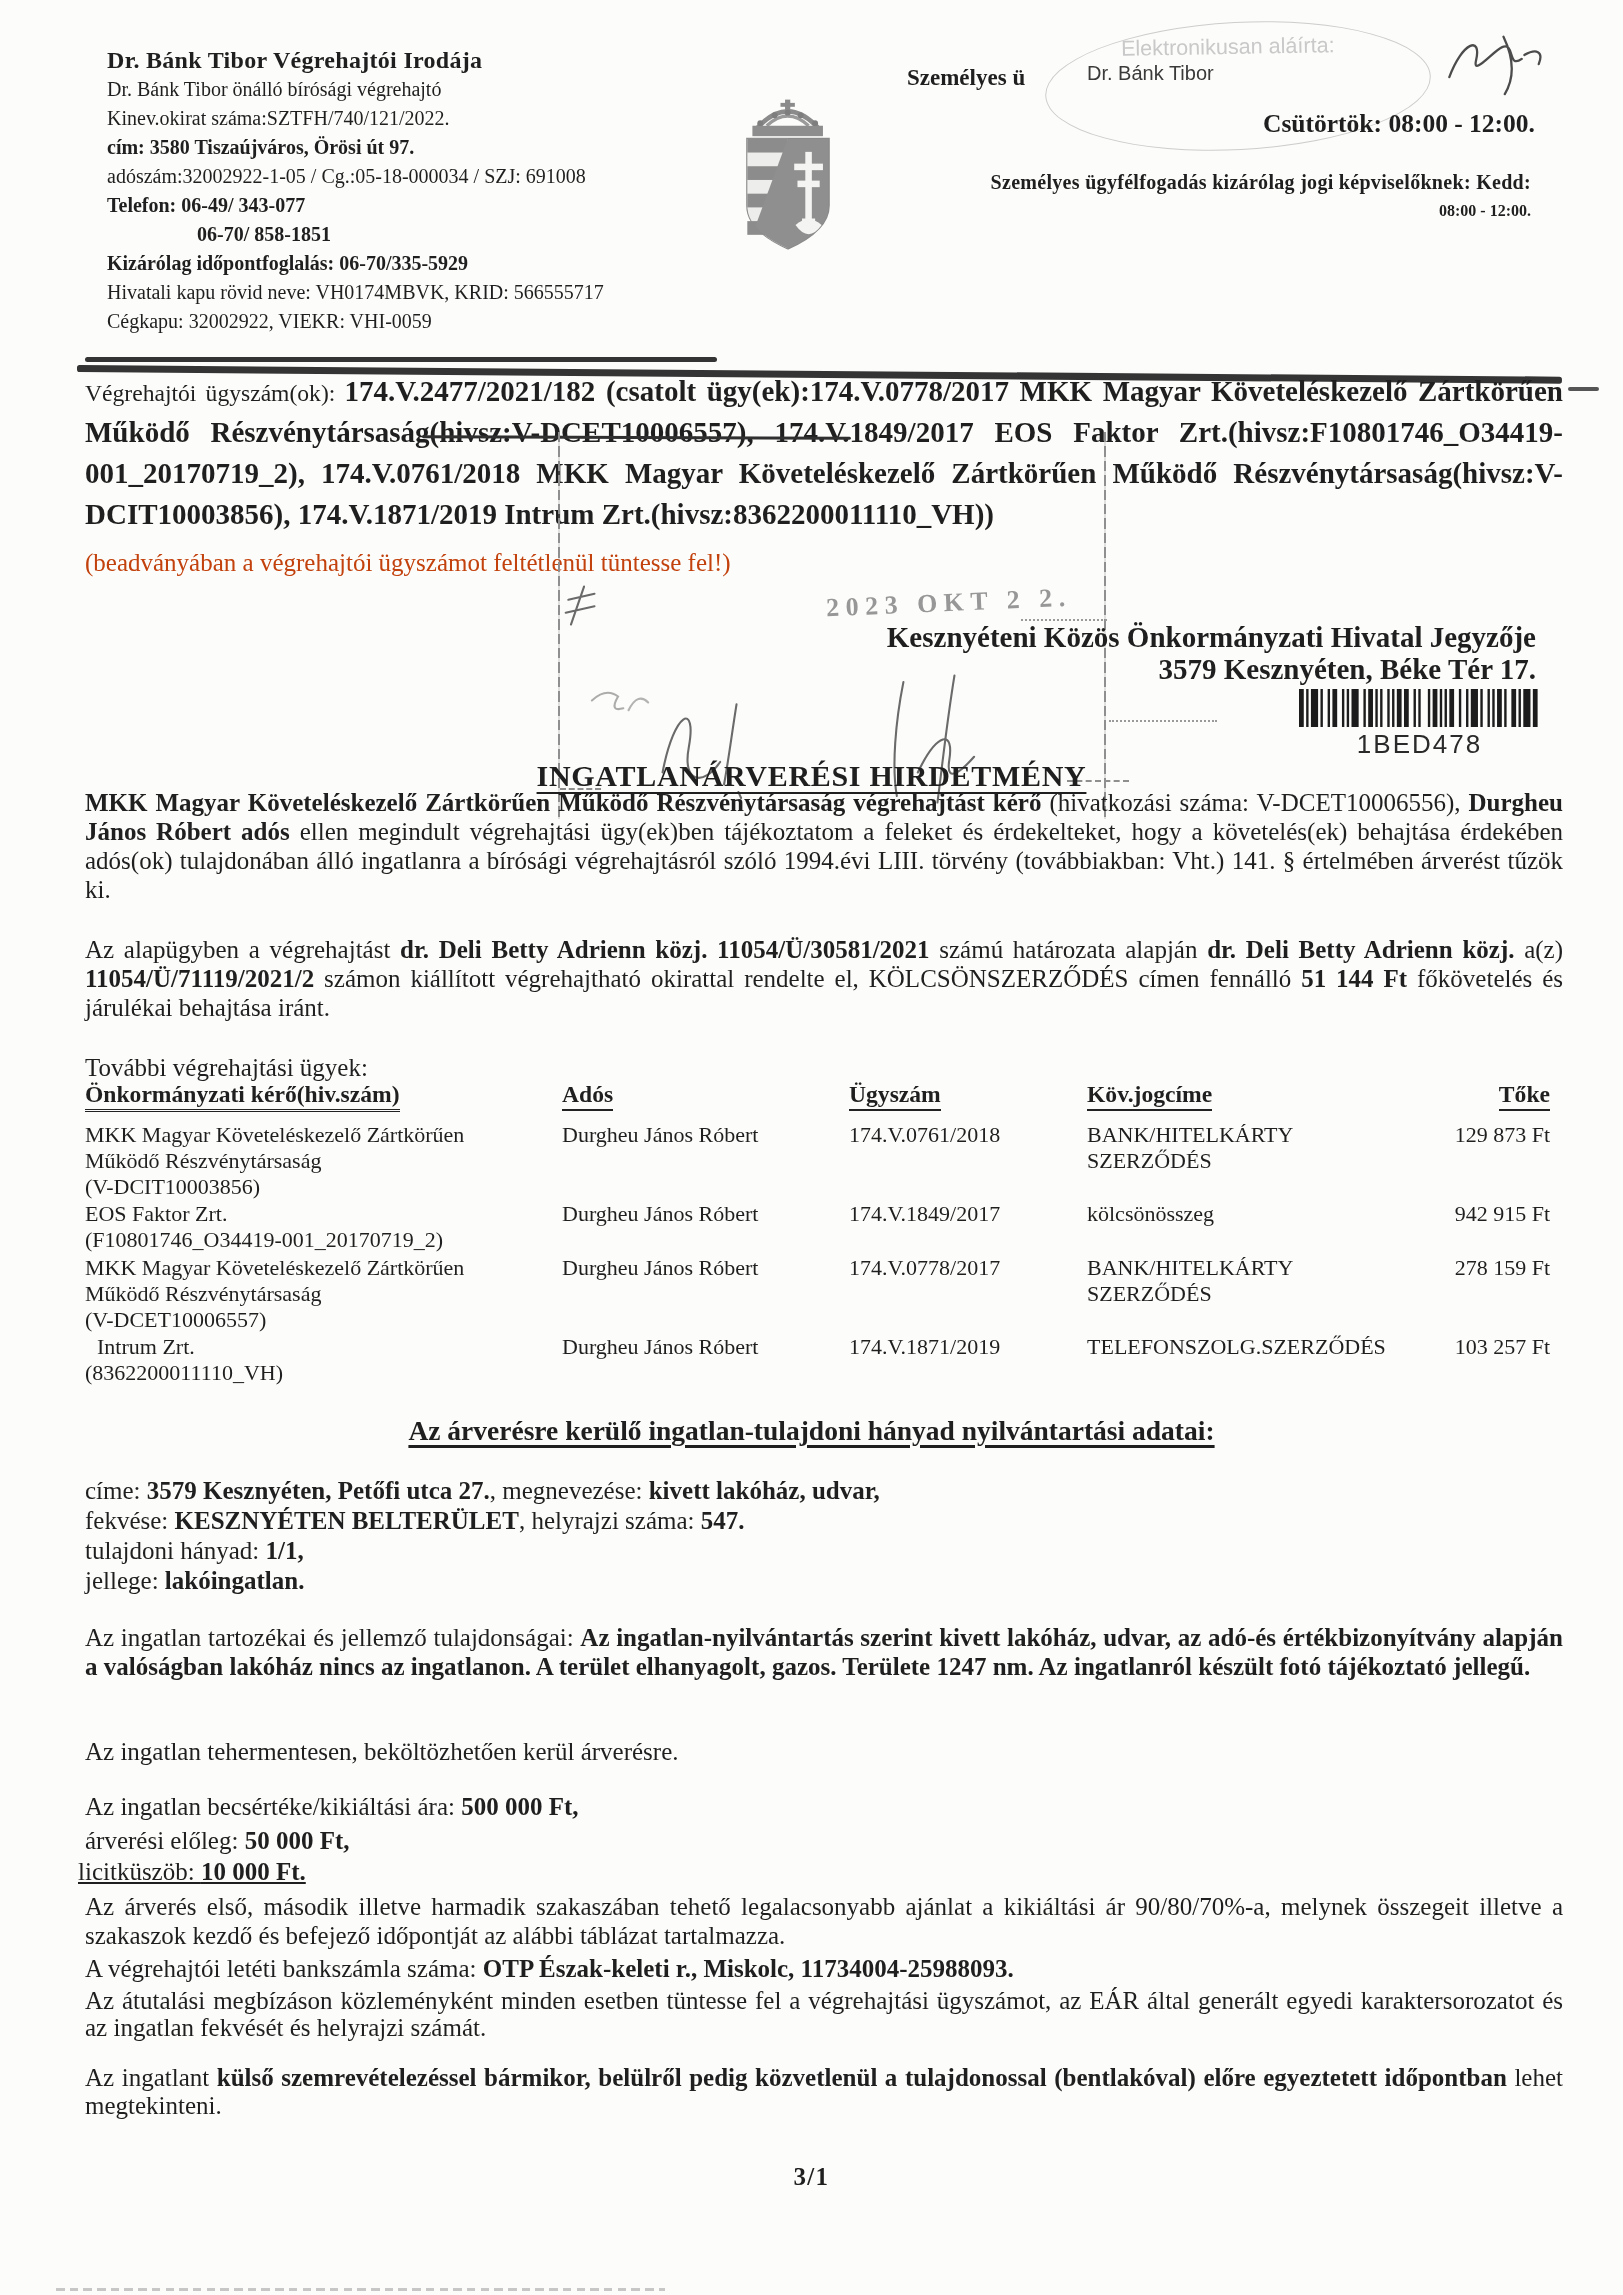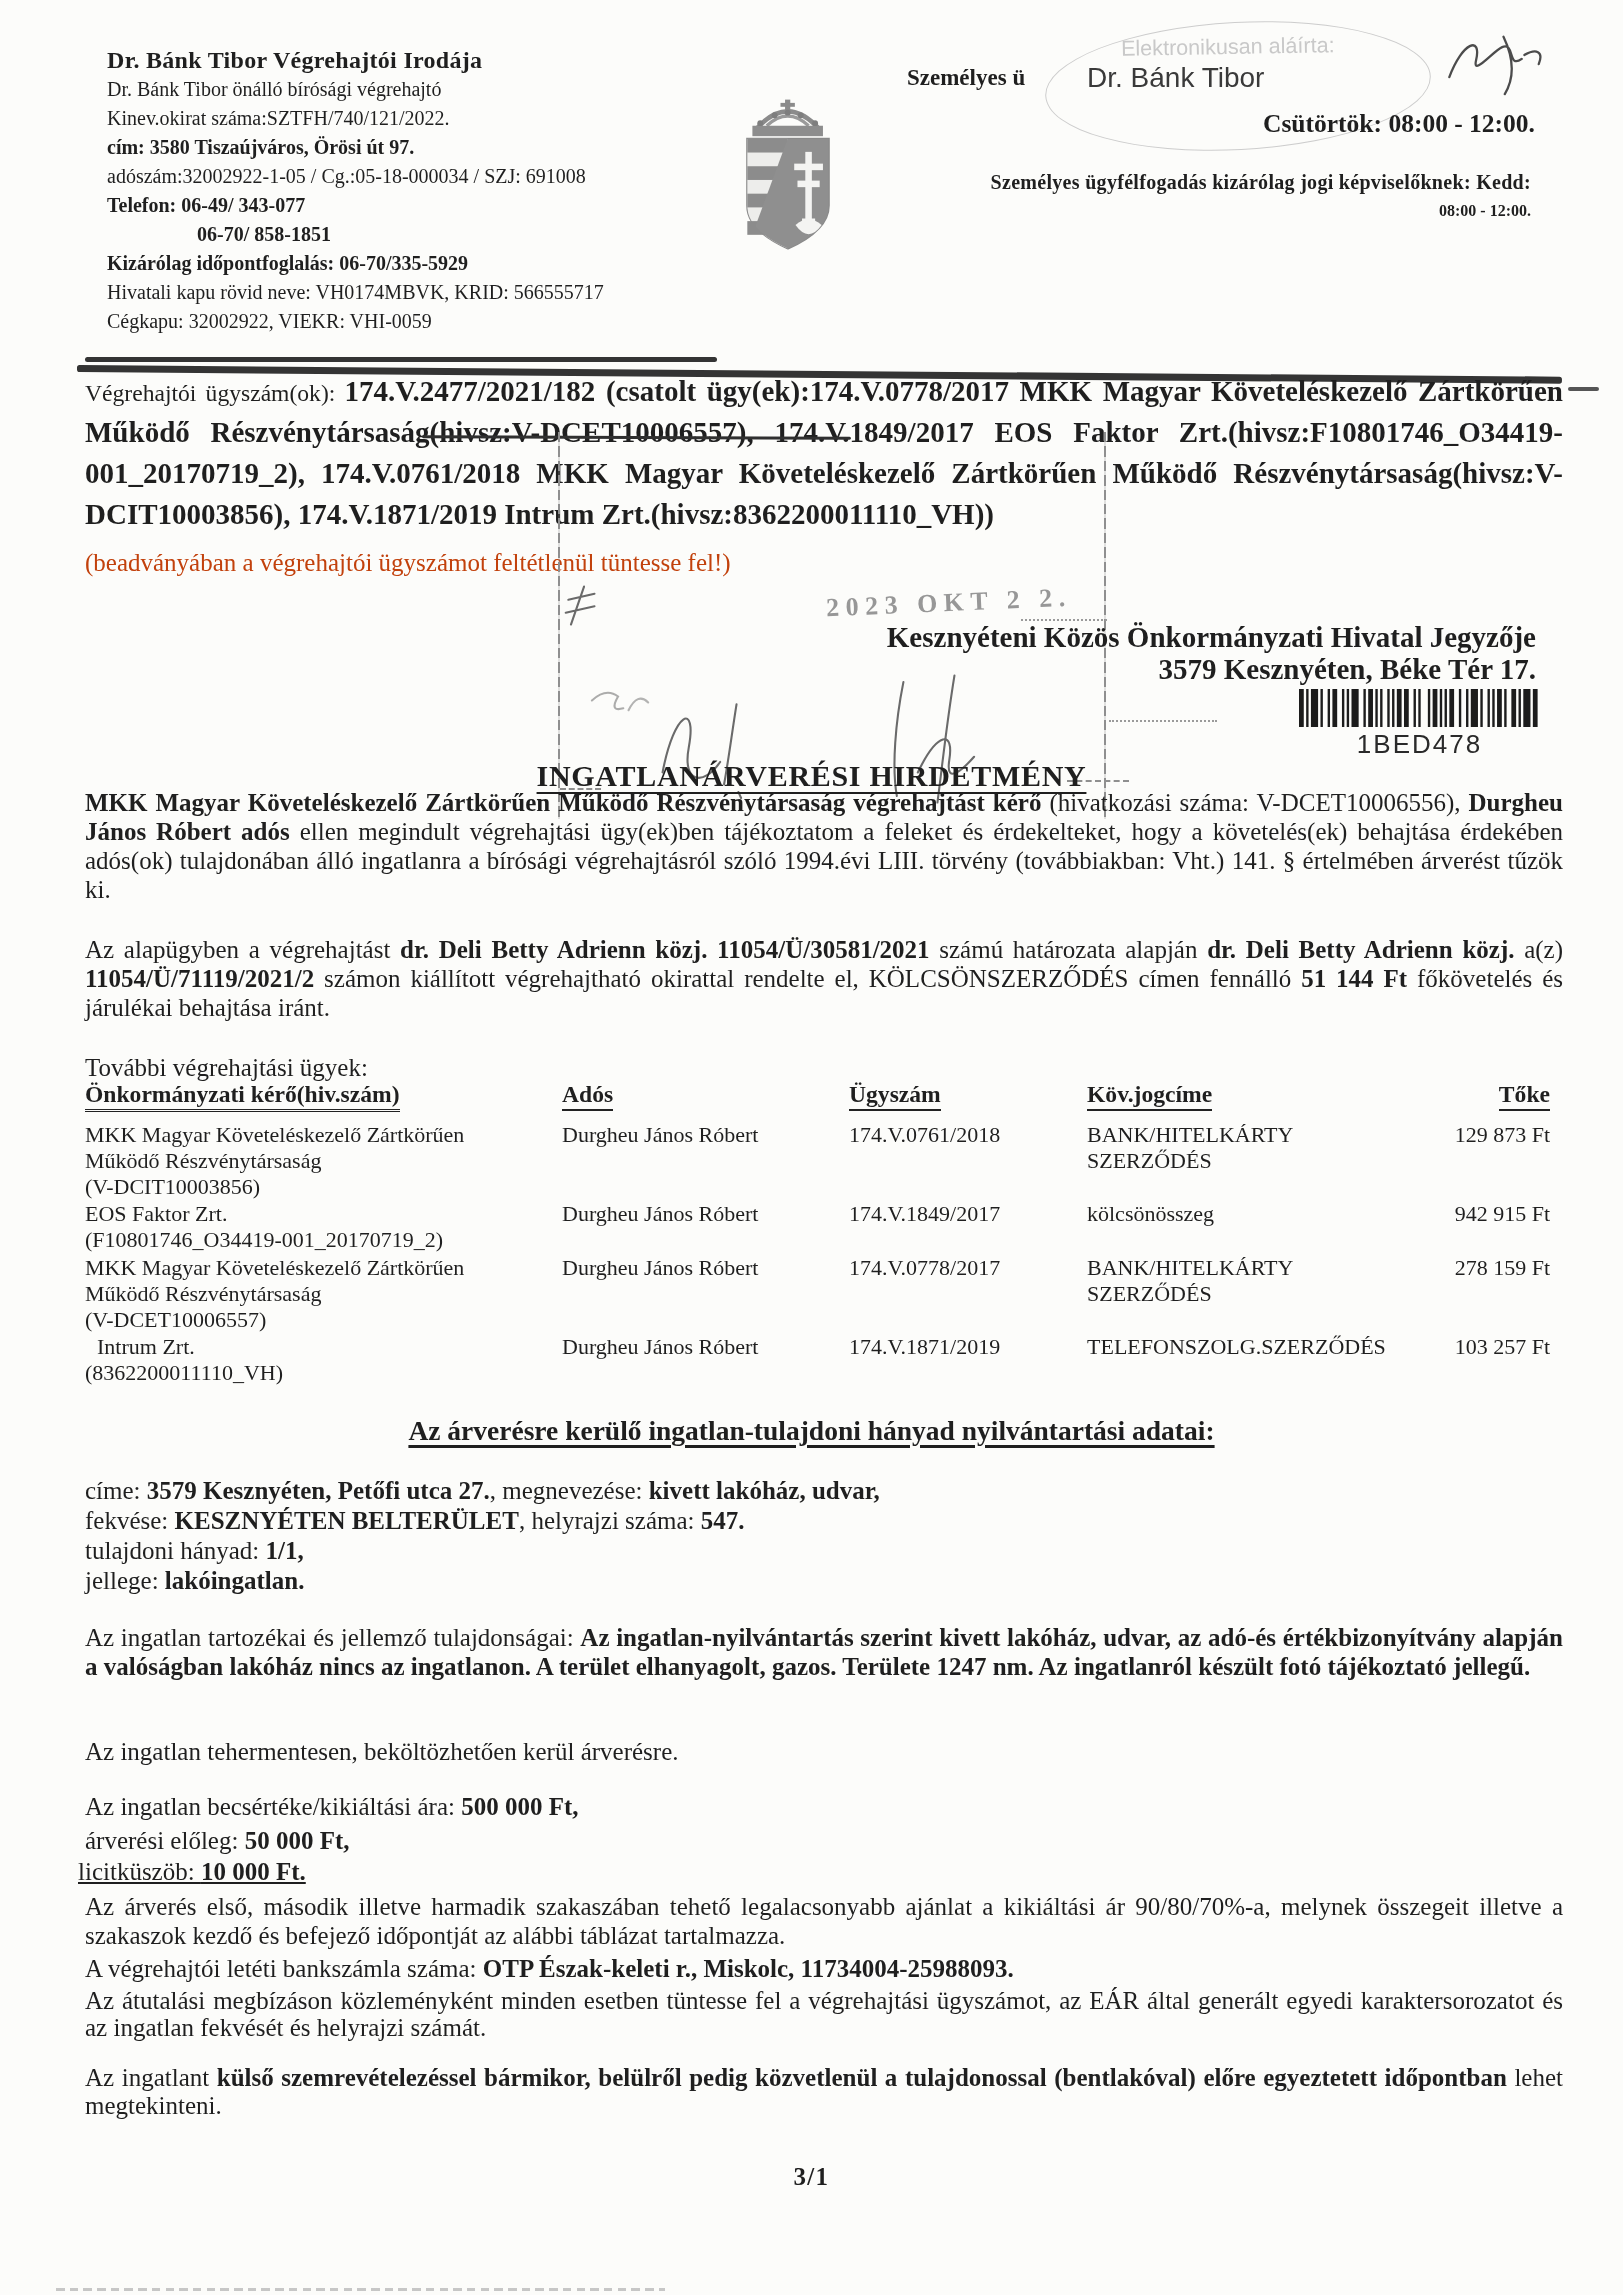--- a/index.html
+++ b/index.html
@@ -93,21 +93,21 @@
       <rect x="97" y="128" width="34" height="10" fill="#f4f4f2"></rect>
       <path d="M94,196 q20,-18 40,0 q-10,14 -20,14 q-10,0 -20,-14" fill="#f4f4f2"></path>
       <rect x="104" y="186" width="20" height="8" fill="#f4f4f2"></rect>
     </g>
   </svg>
 
   <div class="abs hdr-bold" style="left:907px; top:65px; font-size:23px;">Személyes ü</div>
 
   <div class="abs stamp-oval" style="left:1045px; top:22px; width:384px; height:126px;"></div>
   <div class="abs sans" style="left:1121px; top:34px; font-size:21.6px; color:var(--gray-faint); transform:rotate(-1deg);">Elektronikusan aláírta:</div>
-  <div class="abs sans" style="left:1087px; top:62px; font-size:28px; color:#3a3a3a;">Dr. Bánk Tibor</div>
+  <div class="abs sans" style="left:1087px; top:62px; font-size:20px; color:#3a3a3a;">Dr. Bánk Tibor</div>
 
   <svg class="abs" style="left:1433px; top:17px;" width="124" height="85" viewBox="0 0 190 130">
     <path d="M25,92 C45,38 75,28 66,66 C60,92 92,52 106,46 C126,38 114,80 136,64 M108,30 C120,55 128,88 110,118 M140,58 C158,48 170,52 162,72" fill="none" stroke="#4c4c4c" stroke-width="3.5" stroke-linecap="round"></path>
   </svg>
 
   <div class="abs hdr-bold" style="left:1047px; top:109px; width:488px; text-align:right; font-size:25.5px;">Csütörtök: 08:00 - 12:00.</div>
   <div class="abs hdr-bold" style="left:871px; top:171px; width:660px; text-align:right; font-size:20px; letter-spacing:0.3px;">Személyes ügyfélfogadás kizárólag jogi képviselőknek: Kedd:</div>
   <div class="abs hdr-bold" style="left:871px; top:202px; width:660px; text-align:right; font-size:16px;">08:00 - 12:00.</div>
 
   <div class="abs rule" style="left:85px; top:357px; width:632px; height:4.6px;"></div>

